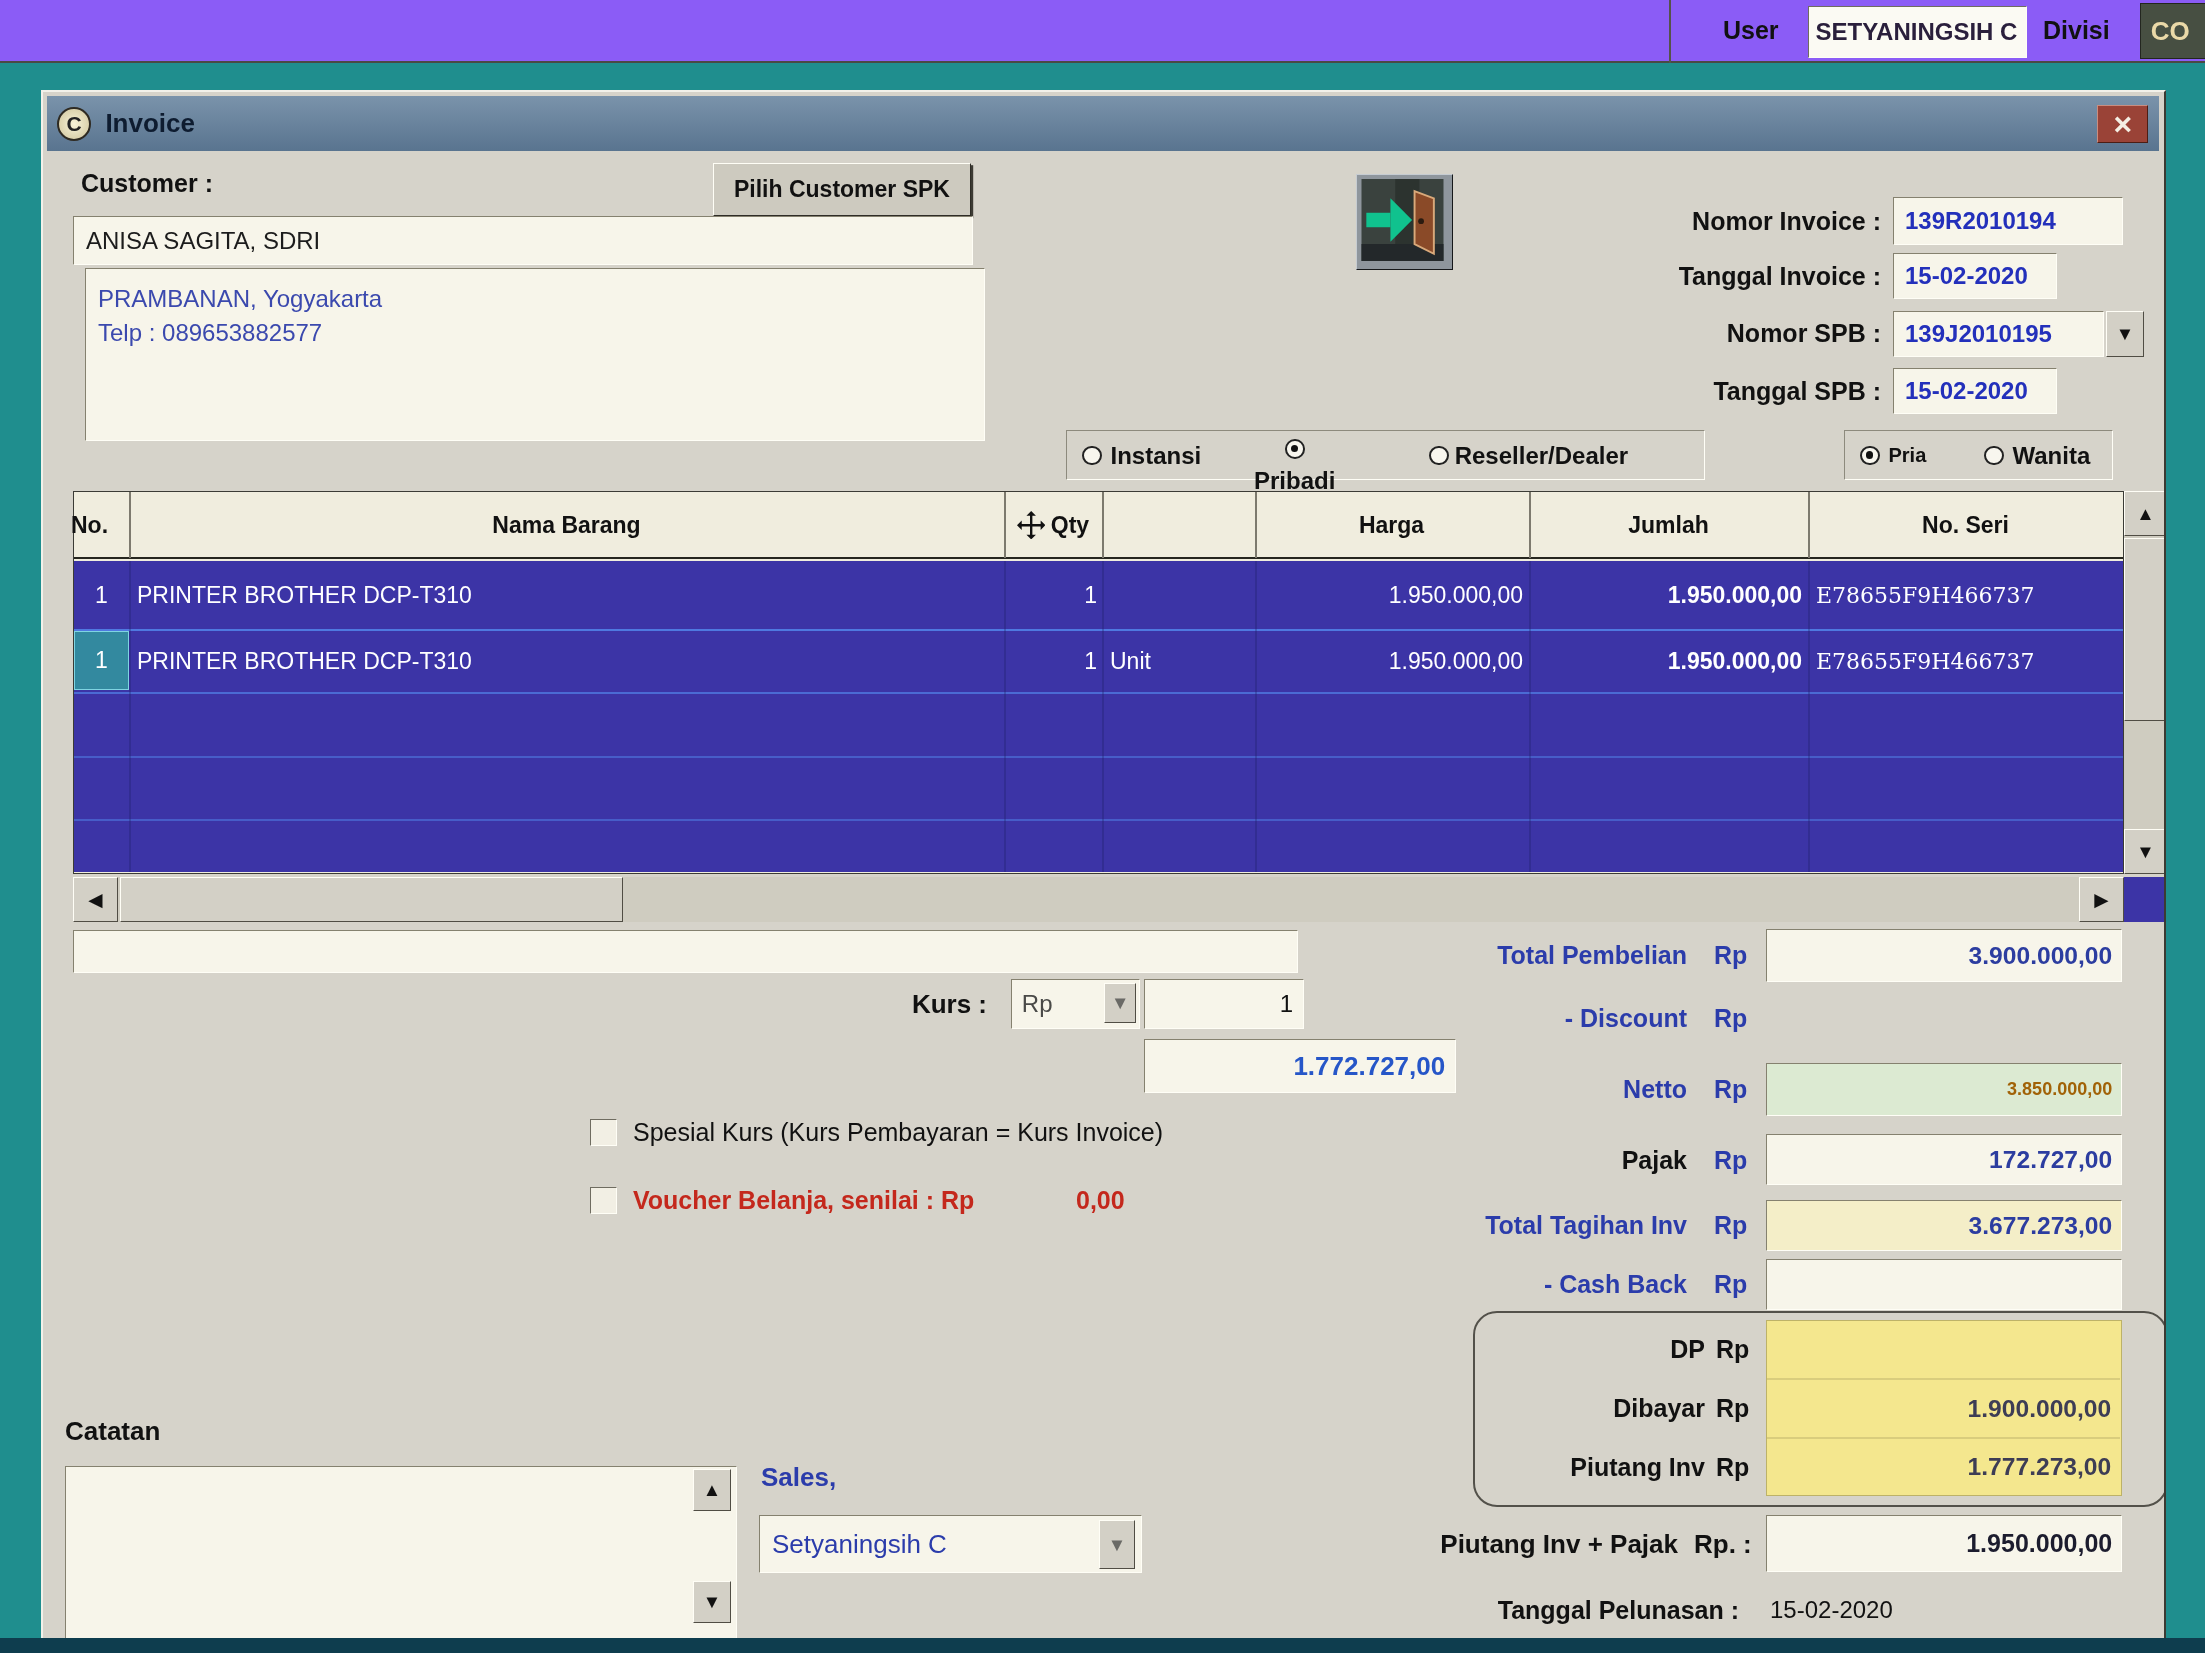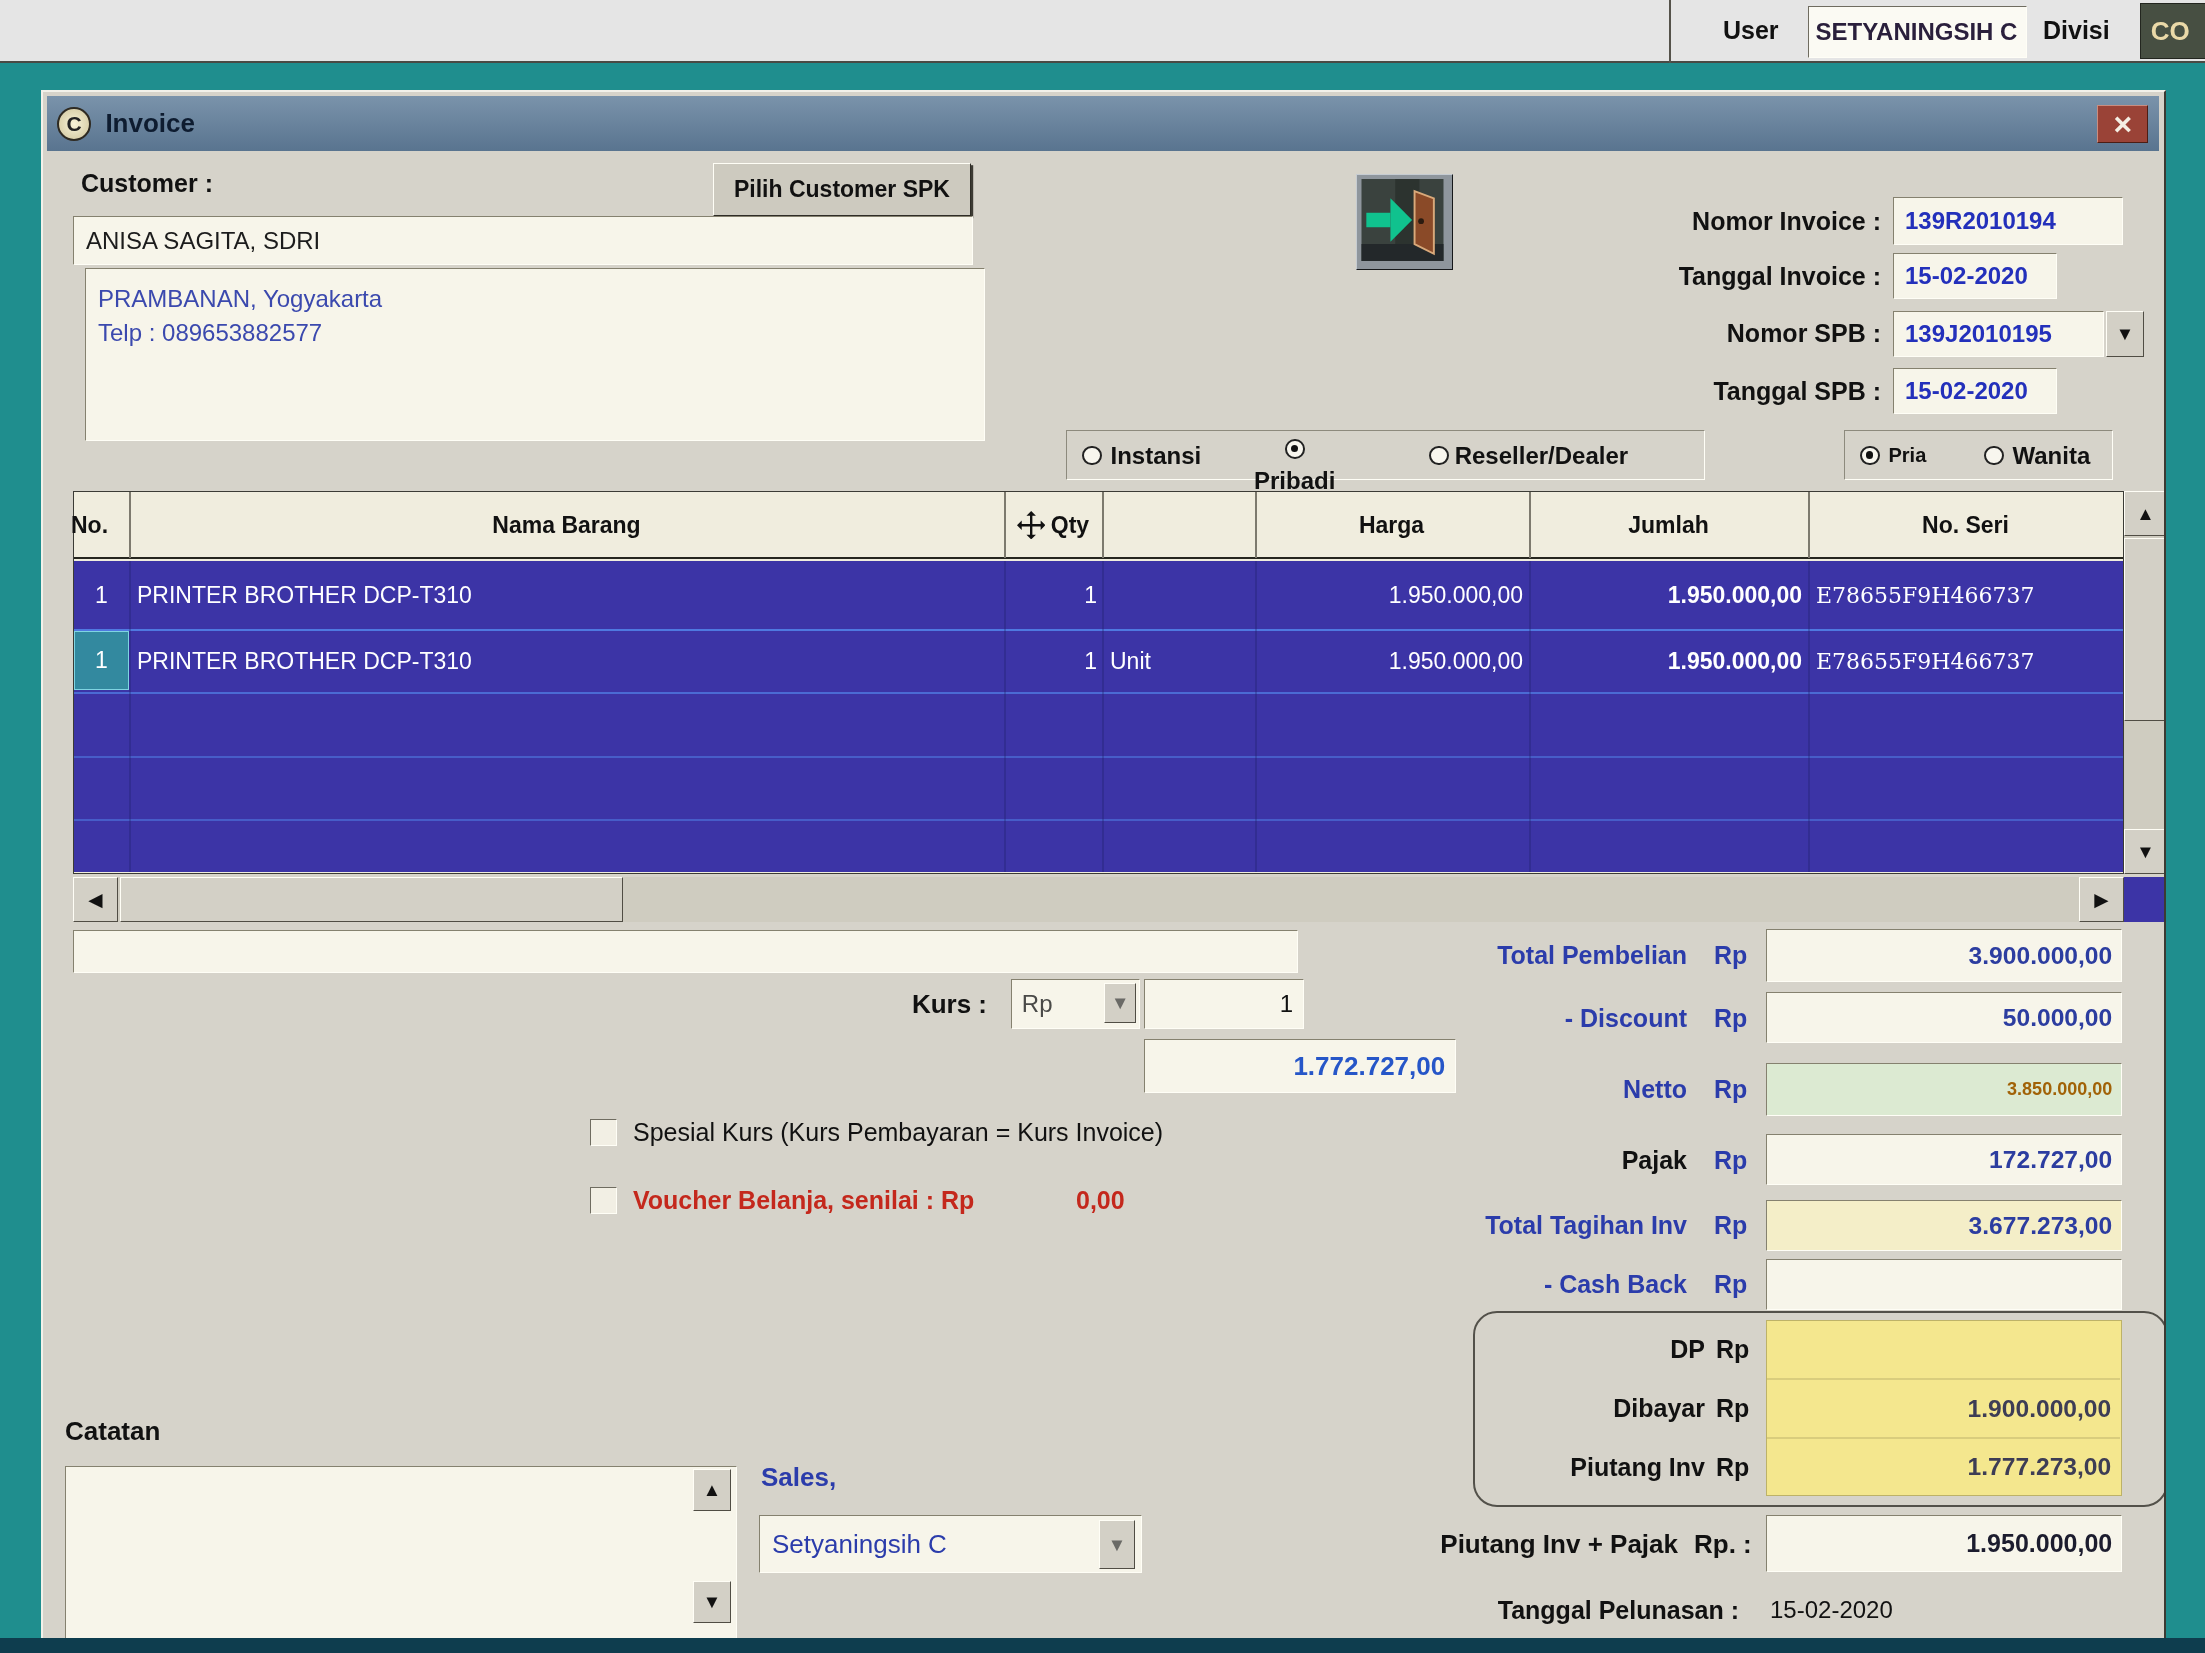--- a/index.html
+++ b/index.html
@@ -26,21 +26,21 @@
   .rowline{background:#4f79e0}
   #titlebar{background:linear-gradient(180deg,#7a93ab,#59748f);color:#0e1c30}
   .metafield{color:#2330bb;font-weight:bold}
   .yellowcell{color:#3d3d55;font-weight:bold}
 </style>
 </head>
 <body>
 
 <div id="screen">
 
-  <div class="abs" style="left:0;top:0;width:2205px;height:63px;background:#e5e5e5;border-bottom:2.2px solid #4a4a44;">
+  <div class="abs" style="left:0;top:0;width:2205px;height:63px;background:#8b5cf6;border-bottom:2.2px solid #4a4a44;">
     <div class="abs" style="left:1669px;top:0;width:2.2px;height:63px;background:#55524a;"></div>
     <div class="abs flex b" style="left:1723px;top:0;height:61px;font-size:25px;">User</div>
     <div class="abs flex" style="left:1808px;top:5.5px;width:219px;height:52px;background:#fbfaf3;border:1.6px solid;border-color:#6f6c60 #fffef6 #fffef6 #6f6c60;padding-left:6.6px;">
       <span class="b" style="font-size:24px;color:#2a1f3c;">SETYANINGSIH C</span>
     </div>
     <div class="abs flex b" style="left:2043px;top:0;height:61px;font-size:25px;">Divisi</div>
     <div class="abs flex b" style="left:2140px;top:3.3px;width:67px;height:56px;background:#474f42;border:1.6px solid #23261f;color:#ead9a8;padding-left:9.8px;font-size:26px;">
       <span>CO</span>
     </div>
   </div>
@@ -267,23 +267,20 @@
     </div>
 
     <div class="abs flex rt b blue" style="left:1258px;top:847px;width:386px;height:32px;font-size:25px;">Total Pembelian</div>
     <div class="abs flex b blue" style="left:1671px;top:847px;height:32px;font-size:25px;">Rp</div>
     <div class="abs sunken flex rt" style="left:1723px;top:837px;width:356px;height:53px;padding-right:8.8px;">
       <span class="b" style="color:#2c3da0;font-size:24.6px;">3.900.000,00</span>
     </div>
 
     <div class="abs flex rt b blue" style="left:1258px;top:910px;width:386px;height:32px;font-size:25px;">- Discount</div>
     <div class="abs flex b blue" style="left:1671px;top:910px;height:32px;font-size:25px;">Rp</div>
-    <div class="abs sunken flex rt" style="left:1723px;top:900px;width:356px;height:51px;padding-right:8.8px;">
-      <span class="b" style="color:#2c3da0;font-size:24.6px;">50.000,00</span>
-    </div>
 
     <div class="abs flex rt b blue" style="left:1258px;top:981px;width:386px;height:32px;font-size:25px;">Netto</div>
     <div class="abs flex b blue" style="left:1671px;top:981px;height:32px;font-size:25px;">Rp</div>
     <div class="abs sunken flex rt" style="left:1723px;top:971px;width:356px;height:53px;padding-right:8.8px;background:#dcead2;">
       <span class="b" style="color:#a16207;font-size:18px;">3.850.000,00</span>
     </div>
 
     <div class="abs flex rt b" style="left:1258px;top:1052px;width:386px;height:32px;font-size:25px;">Pajak</div>
     <div class="abs flex b blue" style="left:1671px;top:1052px;height:32px;font-size:25px;">Rp</div>
     <div class="abs sunken flex rt" style="left:1723px;top:1042px;width:356px;height:51px;padding-right:8.8px;">

